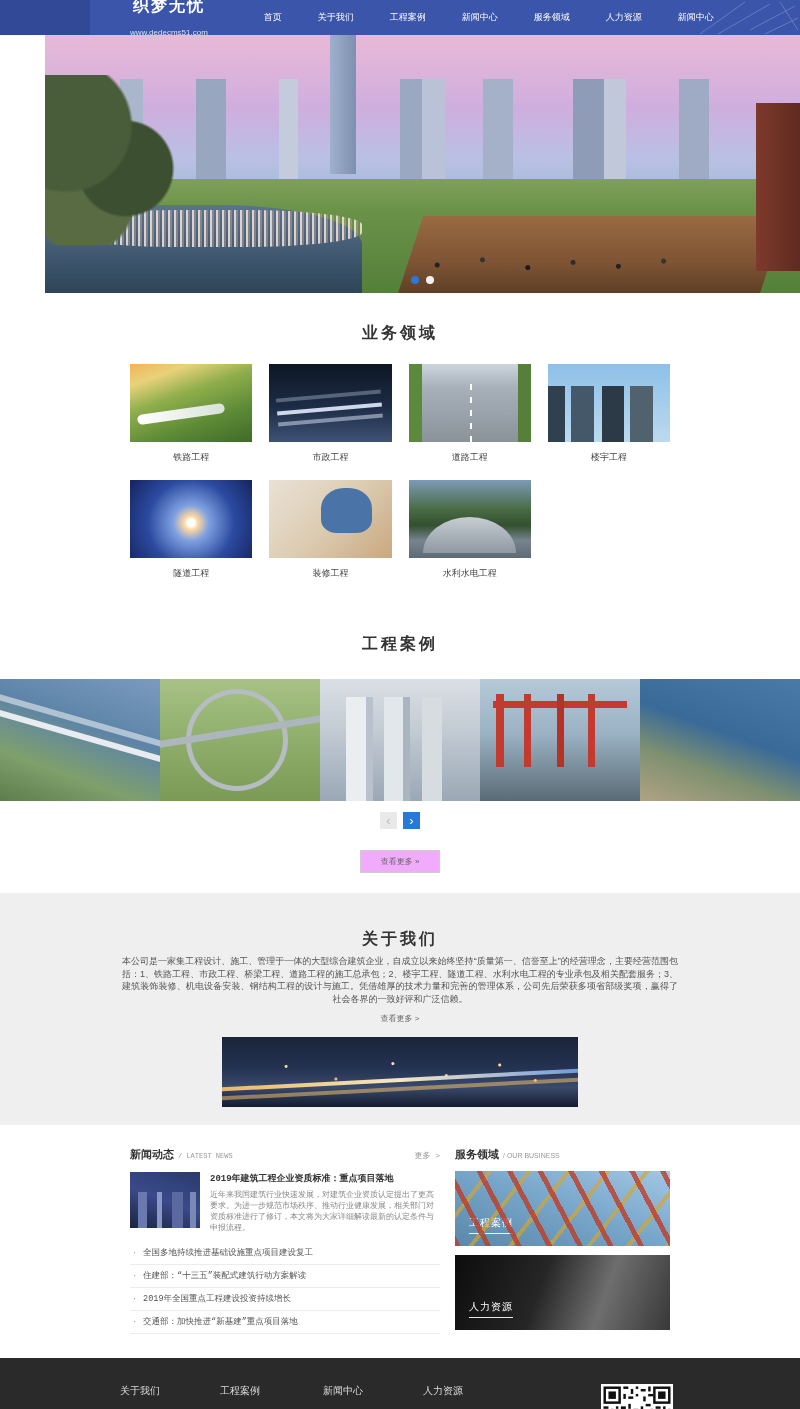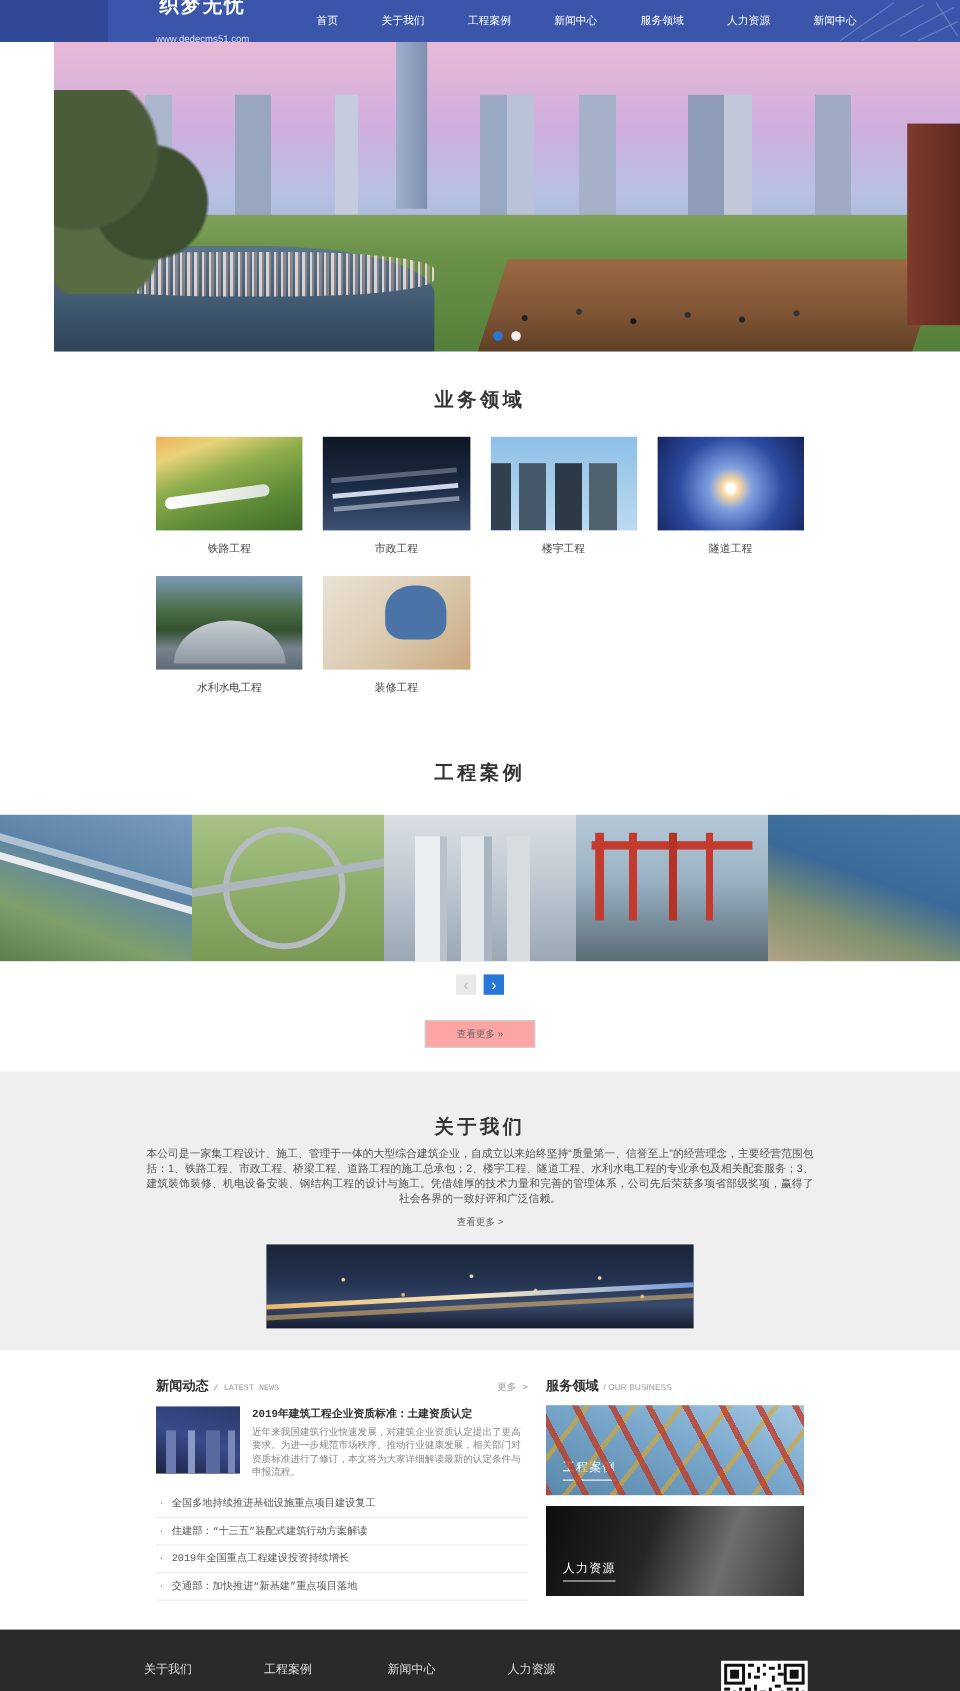--- a/index.html
+++ b/index.html
@@ -83,21 +83,21 @@
   .img-c4 { background:linear-gradient(180deg,#b5c9d8 0%,#9ab2c4 45%,#5a6b75 100%); }
   .img-c4::before { content:""; position:absolute; left:8%; top:18%; width:84%; height:7px; background:#c23b2e; }
   .img-c4::after { content:""; position:absolute; left:10%; top:12%; width:80%; height:60%; background:linear-gradient(90deg,#c23b2e 0 6%,transparent 6% 22%,#c23b2e 22% 27%,transparent 27% 48%,#b53225 48% 53%,transparent 53% 72%,#c23b2e 72% 77%,transparent 77%); }
   .img-c5 { background:linear-gradient(200deg,#4a7ba8 0%,#3a6a98 45%,#7e9070 70%,#b0a384 100%); }
 
   .pager { margin-top:11px; display:flex; justify-content:center; gap:6px; }
   .pager .pg { width:17px; height:17px; display:flex; align-items:center; justify-content:center; font-size:13px; cursor:pointer; user-select:none; }
   .pg-prev { background:#e9e9e9; color:#bbb; }
   .pg-next { background:#2878d8; color:#fff; }
 
-  .view-more-btn { display:block; width:92px; margin:21px auto 20px; border:1px solid #ccc; background:#fca5a5; color:#666; font-size:8px; text-align:center; padding:5px 0; cursor:pointer; font-family:inherit; }
+  .view-more-btn { display:block; width:80px; margin:21px auto 20px; border:1px solid #ccc; background:#f0abfc; color:#666; font-size:8px; text-align:center; padding:5px 0; cursor:pointer; font-family:inherit; }
 
   
   .about { background:#efefef; padding:24px 0 18px; }
   .about-text { width:556px; margin:5px auto 0; font-size:9px; color:#555; line-height:12.5px; text-align:justify; text-align-last:center; }
   .about-more { display:block; text-align:center; font-size:8px; color:#666; margin-top:8px; text-decoration:none; }
   .about-img { width:356px; height:70px; margin:13px auto 0; position:relative; overflow:hidden;
     background:radial-gradient(circle at 18% 42%,rgba(255,220,150,.95) 0 1px,transparent 2px),radial-gradient(circle at 32% 60%,rgba(255,200,120,.9) 0 1px,transparent 2px),radial-gradient(circle at 48% 38%,rgba(255,235,180,.95) 0 1px,transparent 2px),radial-gradient(circle at 63% 55%,rgba(255,210,140,.9) 0 1px,transparent 2px),radial-gradient(circle at 78% 40%,rgba(255,225,160,.95) 0 1px,transparent 2px),radial-gradient(circle at 88% 62%,rgba(255,200,130,.9) 0 1px,transparent 2px),linear-gradient(180deg,#1a2438 0%,#243352 45%,#3a4a6b 72%,#141c30 100%); }
   .about-img::after { content:""; position:absolute; left:-5%; top:58%; width:110%; height:4px; background:linear-gradient(90deg,rgba(255,190,90,.9),rgba(255,240,200,.95),rgba(120,170,255,.8)); transform:rotate(-3deg); box-shadow:0 9px 0 rgba(255,200,110,.5); }
 
   
@@ -185,34 +185,38 @@
   <div class="biz-grid">
     <div class="biz-card">
       <div class="biz-img img-b1"></div>
       <span class="biz-label">铁路工程</span>
     </div>
     <div class="biz-card">
       <div class="biz-img img-b2"></div>
       <span class="biz-label">市政工程</span>
     </div>
     <div class="biz-card">
+      <div class="biz-img img-b4"></div>
+      <span class="biz-label">道路工程</span>
+    </div>
+    <div class="biz-card">
       <div class="biz-img img-b5"></div>
       <span class="biz-label">楼宇工程</span>
     </div>
     <div class="biz-card">
       <div class="biz-img img-b6"></div>
       <span class="biz-label">隧道工程</span>
     </div>
     <div class="biz-card">
+      <div class="biz-img img-b8"></div>
+      <span class="biz-label">装修工程</span>
+    </div>
+    <div class="biz-card">
       <div class="biz-img img-b7"></div>
       <span class="biz-label">水利水电工程</span>
-    </div>
-    <div class="biz-card">
-      <div class="biz-img img-b8"></div>
-      <span class="biz-label">装修工程</span>
     </div>
   </div>
 </div>
 
 <div class="cases">
   <h2 class="sec-title">工程案例</h2>
   <div class="case-strip">
     <div class="case-slide img-c1"></div>
     <div class="case-slide img-c2"></div>
     <div class="case-slide img-c3"></div>
@@ -236,21 +240,21 @@
 <div class="news-wrap">
   <div class="news-col">
     <div class="col-head">
       <span class="cn">新闻动态</span>
       <span class="en">/ LATEST NEWS</span>
       <a href="#" class="more">更多 &gt;</a>
     </div>
     <div class="featured">
       <div class="feat-thumb"></div>
       <div class="feat-body">
-        <div class="feat-title">2019年建筑工程企业资质标准：土建资质认定</div>
+        <div class="feat-title">2019年建筑工程企业资质标准：重点项目落地</div>
         <div class="feat-excerpt">近年来我国建筑行业快速发展，对建筑企业资质认定提出了更高要求。为进一步规范市场秩序、推动行业健康发展，相关部门对资质标准进行了修订，本文将为大家详细解读最新的认定条件与申报流程。</div>
       </div>
     </div>
     <ul class="news-list">
       <li>
           <span class="bullet">·</span>
           <span>全国多地持续推进基础设施重点项目建设复工</span>
         </li>
       <li>
           <span class="bullet">·</span>

